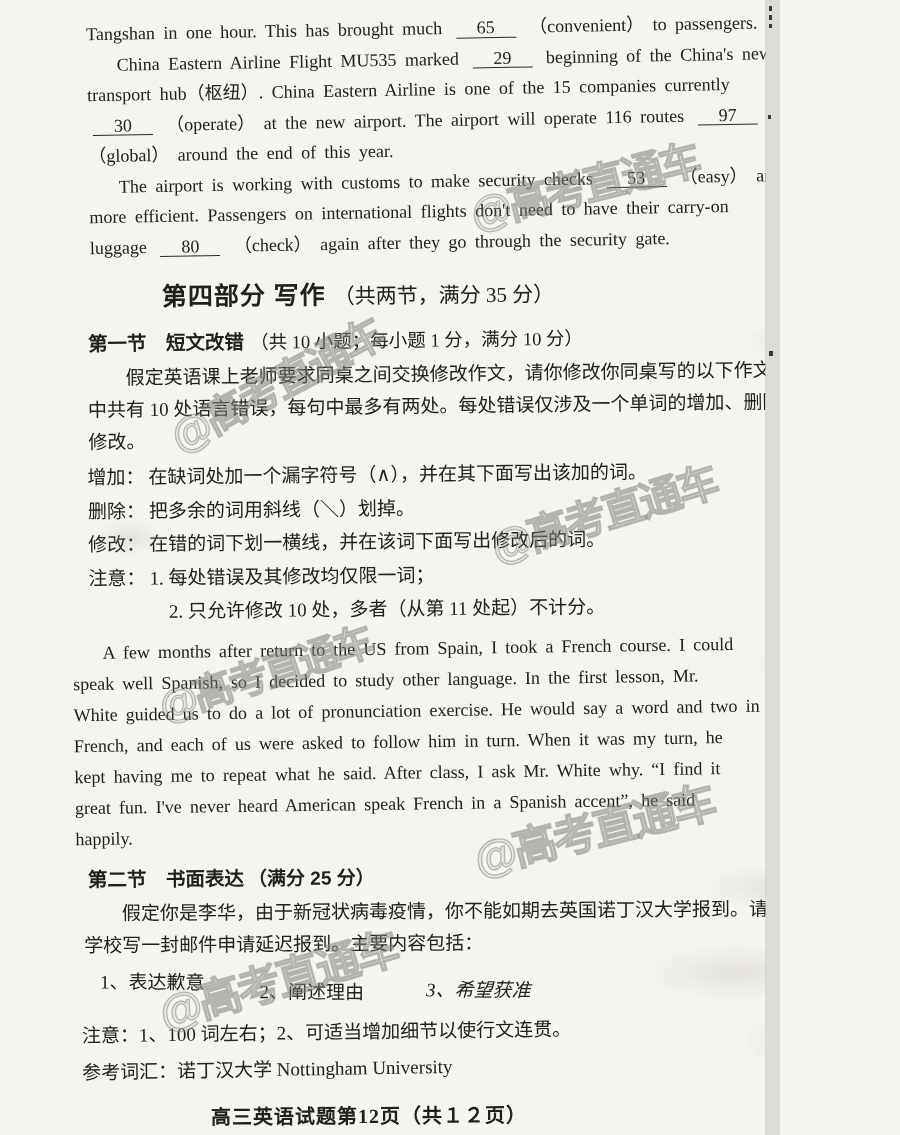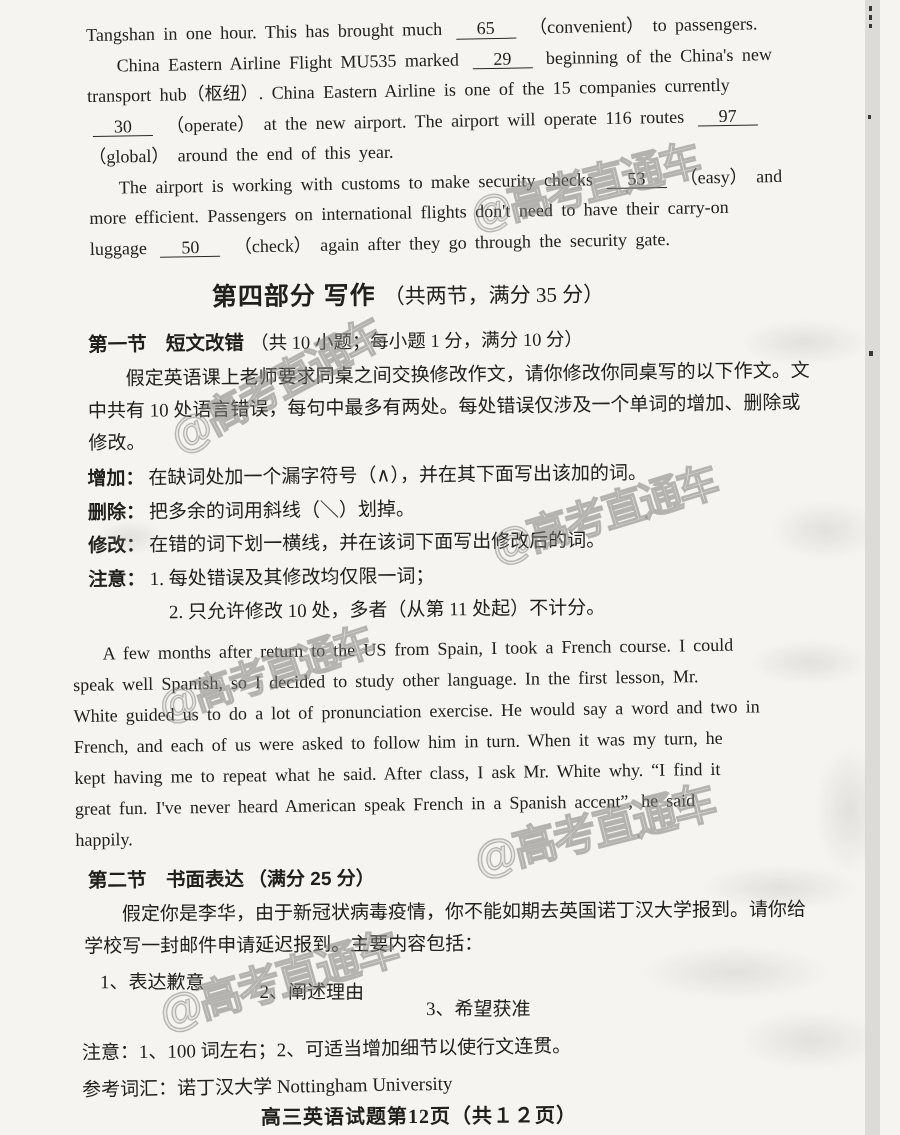--- a/index.html
+++ b/index.html
@@ -1,17 +1,17 @@
 <!DOCTYPE html>
 <html lang="zh-CN"><head>
 <meta charset="utf-8">
 <style>
   html,body { margin:0; padding:0; background:#f5f4f1; }
   .page {
-    position:relative; width:880px; height:1135px; overflow:hidden;
+    position:relative; width:780px; height:1135px; overflow:hidden;
     background:#f5f4f1;
     font-family:"Liberation Serif","DejaVu Serif",serif;
     color:#22201d;
   }
   .content { position:absolute; top:0; left:0; right:0; box-sizing:border-box; padding:14px 96px 0 88px; }
 
   
   .en { font-size:18px; line-height:30.5px; word-spacing:.22em; }
   .cloze { transform:rotate(-1deg); transform-origin:50% 50%; }
   .line { white-space:nowrap; }
@@ -35,31 +35,31 @@
   .sec-title.s2 .tr2 { font-size:19px; }
 
   
   .cn, .cn-intro .line { font-size:19px; line-height:32px; }
   .cn-intro { transform:rotate(-.7deg); }
   .cn-intro .line { white-space:nowrap; }
   .cn-intro .line.indent { text-indent:38px; }
 
   .rules { transform:rotate(-.6deg); margin-top:3px; }
   .rule { font-size:19px; line-height:33.5px; white-space:nowrap; }
-  .rule-label { font-family:"Liberation Sans","DejaVu Sans",sans-serif; font-weight:700; margin-right:4px; }
+  .rule-label { font-family:"Liberation Sans","DejaVu Sans",sans-serif; font-weight:400; margin-right:4px; }
   .note2 { margin-left:81px; line-height:33.5px; transform:rotate(-.6deg); white-space:nowrap; }
 
   
   .passage { margin:8px 10px 0 -14px; transform:rotate(-.8deg); font-size:18px; line-height:31px; word-spacing:.2em; }
 
   .s2-intro { margin-left:-4px; transform:rotate(-.4deg); }
 
   .points { display:flex; margin:8px 0 2px 12px; transform:rotate(.3deg); font-size:19px; }
   .pt-2 { margin-left:55px; margin-top:9px; }
-  .pt-3 { margin-left:62px; margin-top:25px; }
+  .pt-3 { margin-left:62px; margin-top:6px;font-style:italic; }
 
   .note-line  { margin-top:12px; margin-left:-6px; transform:rotate(-.8deg); white-space:nowrap; }
   .vocab-line { margin-top:4px;  margin-left:-6px; transform:rotate(-1deg); white-space:nowrap; }
 
   
   .footer {
     position:absolute; bottom:6px; left:0; width:100%; text-align:center;
     font-weight:700; font-size:20px; letter-spacing:1px;
     transform:translateX(-21px) rotate(-.4deg);
   }
@@ -107,21 +107,21 @@
   <div class="content">
 
     <div class="cloze en">
         <div class="line">Tangshan in one hour.  This has brought much <span class="blank">65</span> （convenient） to passengers.</div>
         <div class="line indent">China Eastern Airline Flight MU535 marked <span class="blank">29</span> beginning of the China's new</div>
         <div class="line">transport hub（枢纽）. China Eastern Airline is one of the 15 companies currently</div>
         <div class="line"><span class="blank">30</span> （operate） at the new airport.  The airport will operate 116 routes <span class="blank">97</span></div>
         <div class="line">（global） around the end of this year.</div>
         <div class="line indent">The airport is working with customs to make security checks <span class="blank">53</span> （easy） and</div>
         <div class="line">more efficient.  Passengers on international flights don't need to have their carry-on</div>
-        <div class="line">luggage <span class="blank">50</span> （check） again after they go through the security gate.</div>
+        <div class="line">luggage <span class="blank">80</span> （check） again after they go through the security gate.</div>
       </div>
 
     <div class="part-heading">
       <span class="hb">第四部分 写作</span>
       <span class="hr">（共两节，满分 35 分）</span>
     </div>
 
     <div class="sec-title">
       <span class="tb">第一节　短文改错</span>
       <span class="tr">（共 10 小题；每小题 1 分，满分 10 分）</span>

